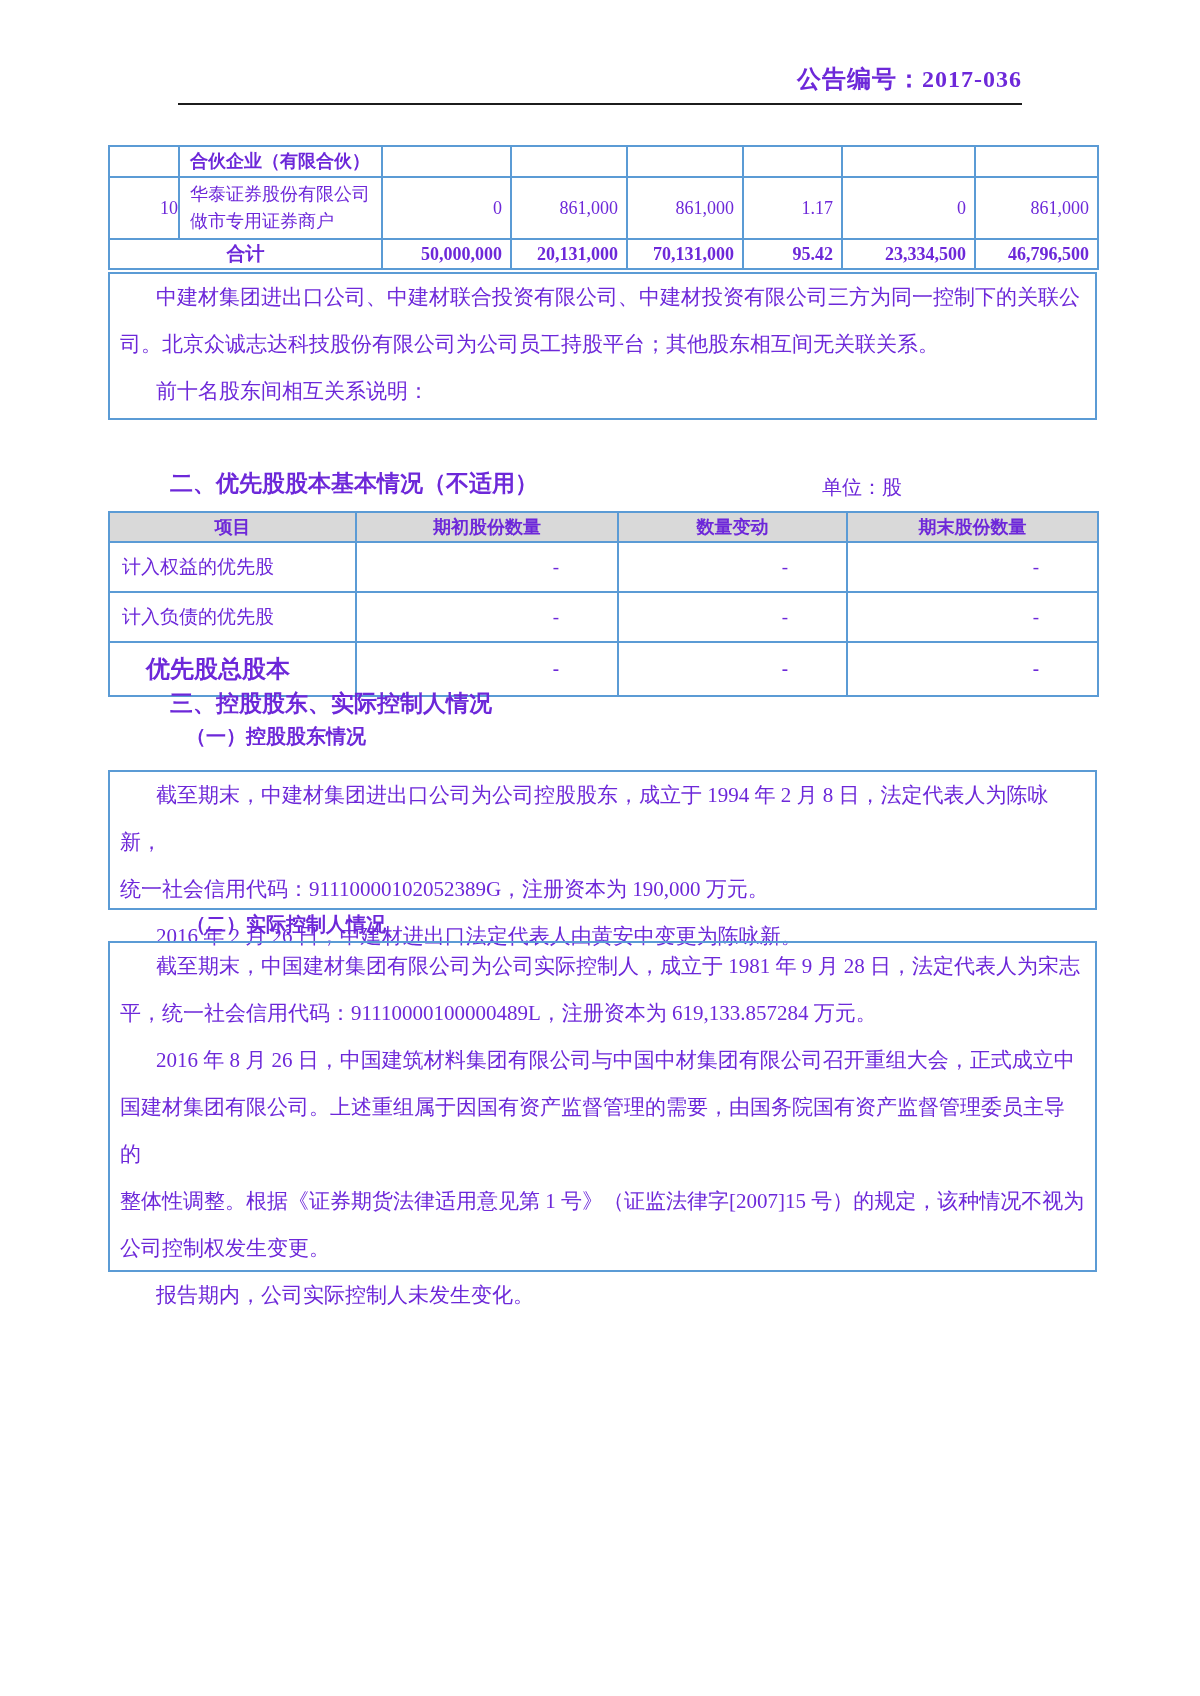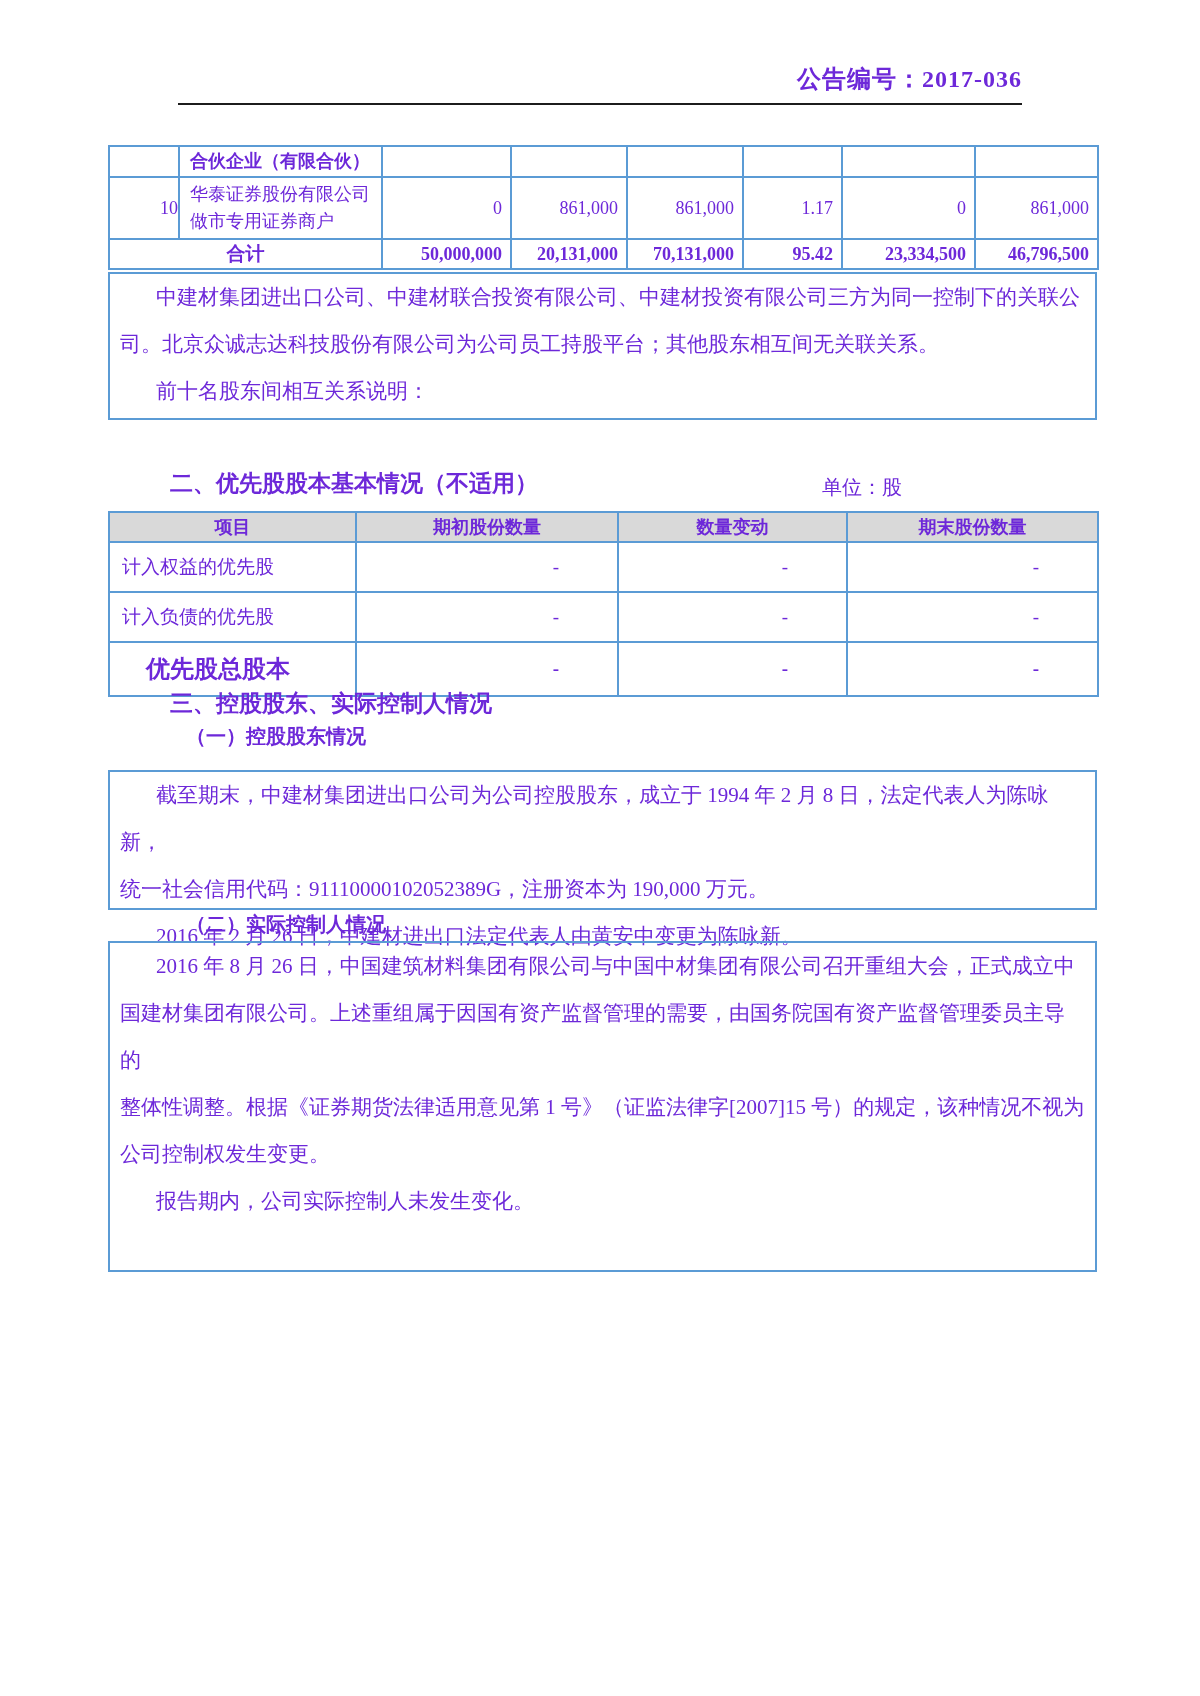--- a/index.html
+++ b/index.html
@@ -177,20 +177,22 @@
 
   <div class="h-sub sub1-pos">（一）控股股东情况</div>
   <div class="box box1-pos">
     <p class="para">截至期末，中建材集团进出口公司为公司控股股东，成立于 1994 年 2 月 8 日，法定代表人为陈咏新，
 统一社会信用代码：91110000102052389G，注册资本为 190,000 万元。</p>
     <p class="para">2016 年 2 月 26 日，中建材进出口法定代表人由黄安中变更为陈咏新。</p>
   </div>
 
   <div class="h-sub sub2-pos">（二）实际控制人情况</div>
   <div class="box box2-pos">
+    <p class="para">截至期末，中国建材集团有限公司为公司实际控制人，成立于 1981 年 9 月 28 日，法定代表人为宋志
+平，统一社会信用代码：91110000100000489L，注册资本为 619,133.857284 万元。</p>
     <p class="para">2016 年 8 月 26 日，中国建筑材料集团有限公司与中国中材集团有限公司召开重组大会，正式成立中
 国建材集团有限公司。上述重组属于因国有资产监督管理的需要，由国务院国有资产监督管理委员主导的
 整体性调整。根据《证券期货法律适用意见第 1 号》（证监法律字[2007]15 号）的规定，该种情况不视为
 公司控制权发生变更。</p>
     <p class="para">报告期内，公司实际控制人未发生变化。</p>
   </div>
 
 </div>
 
 </body></html>

